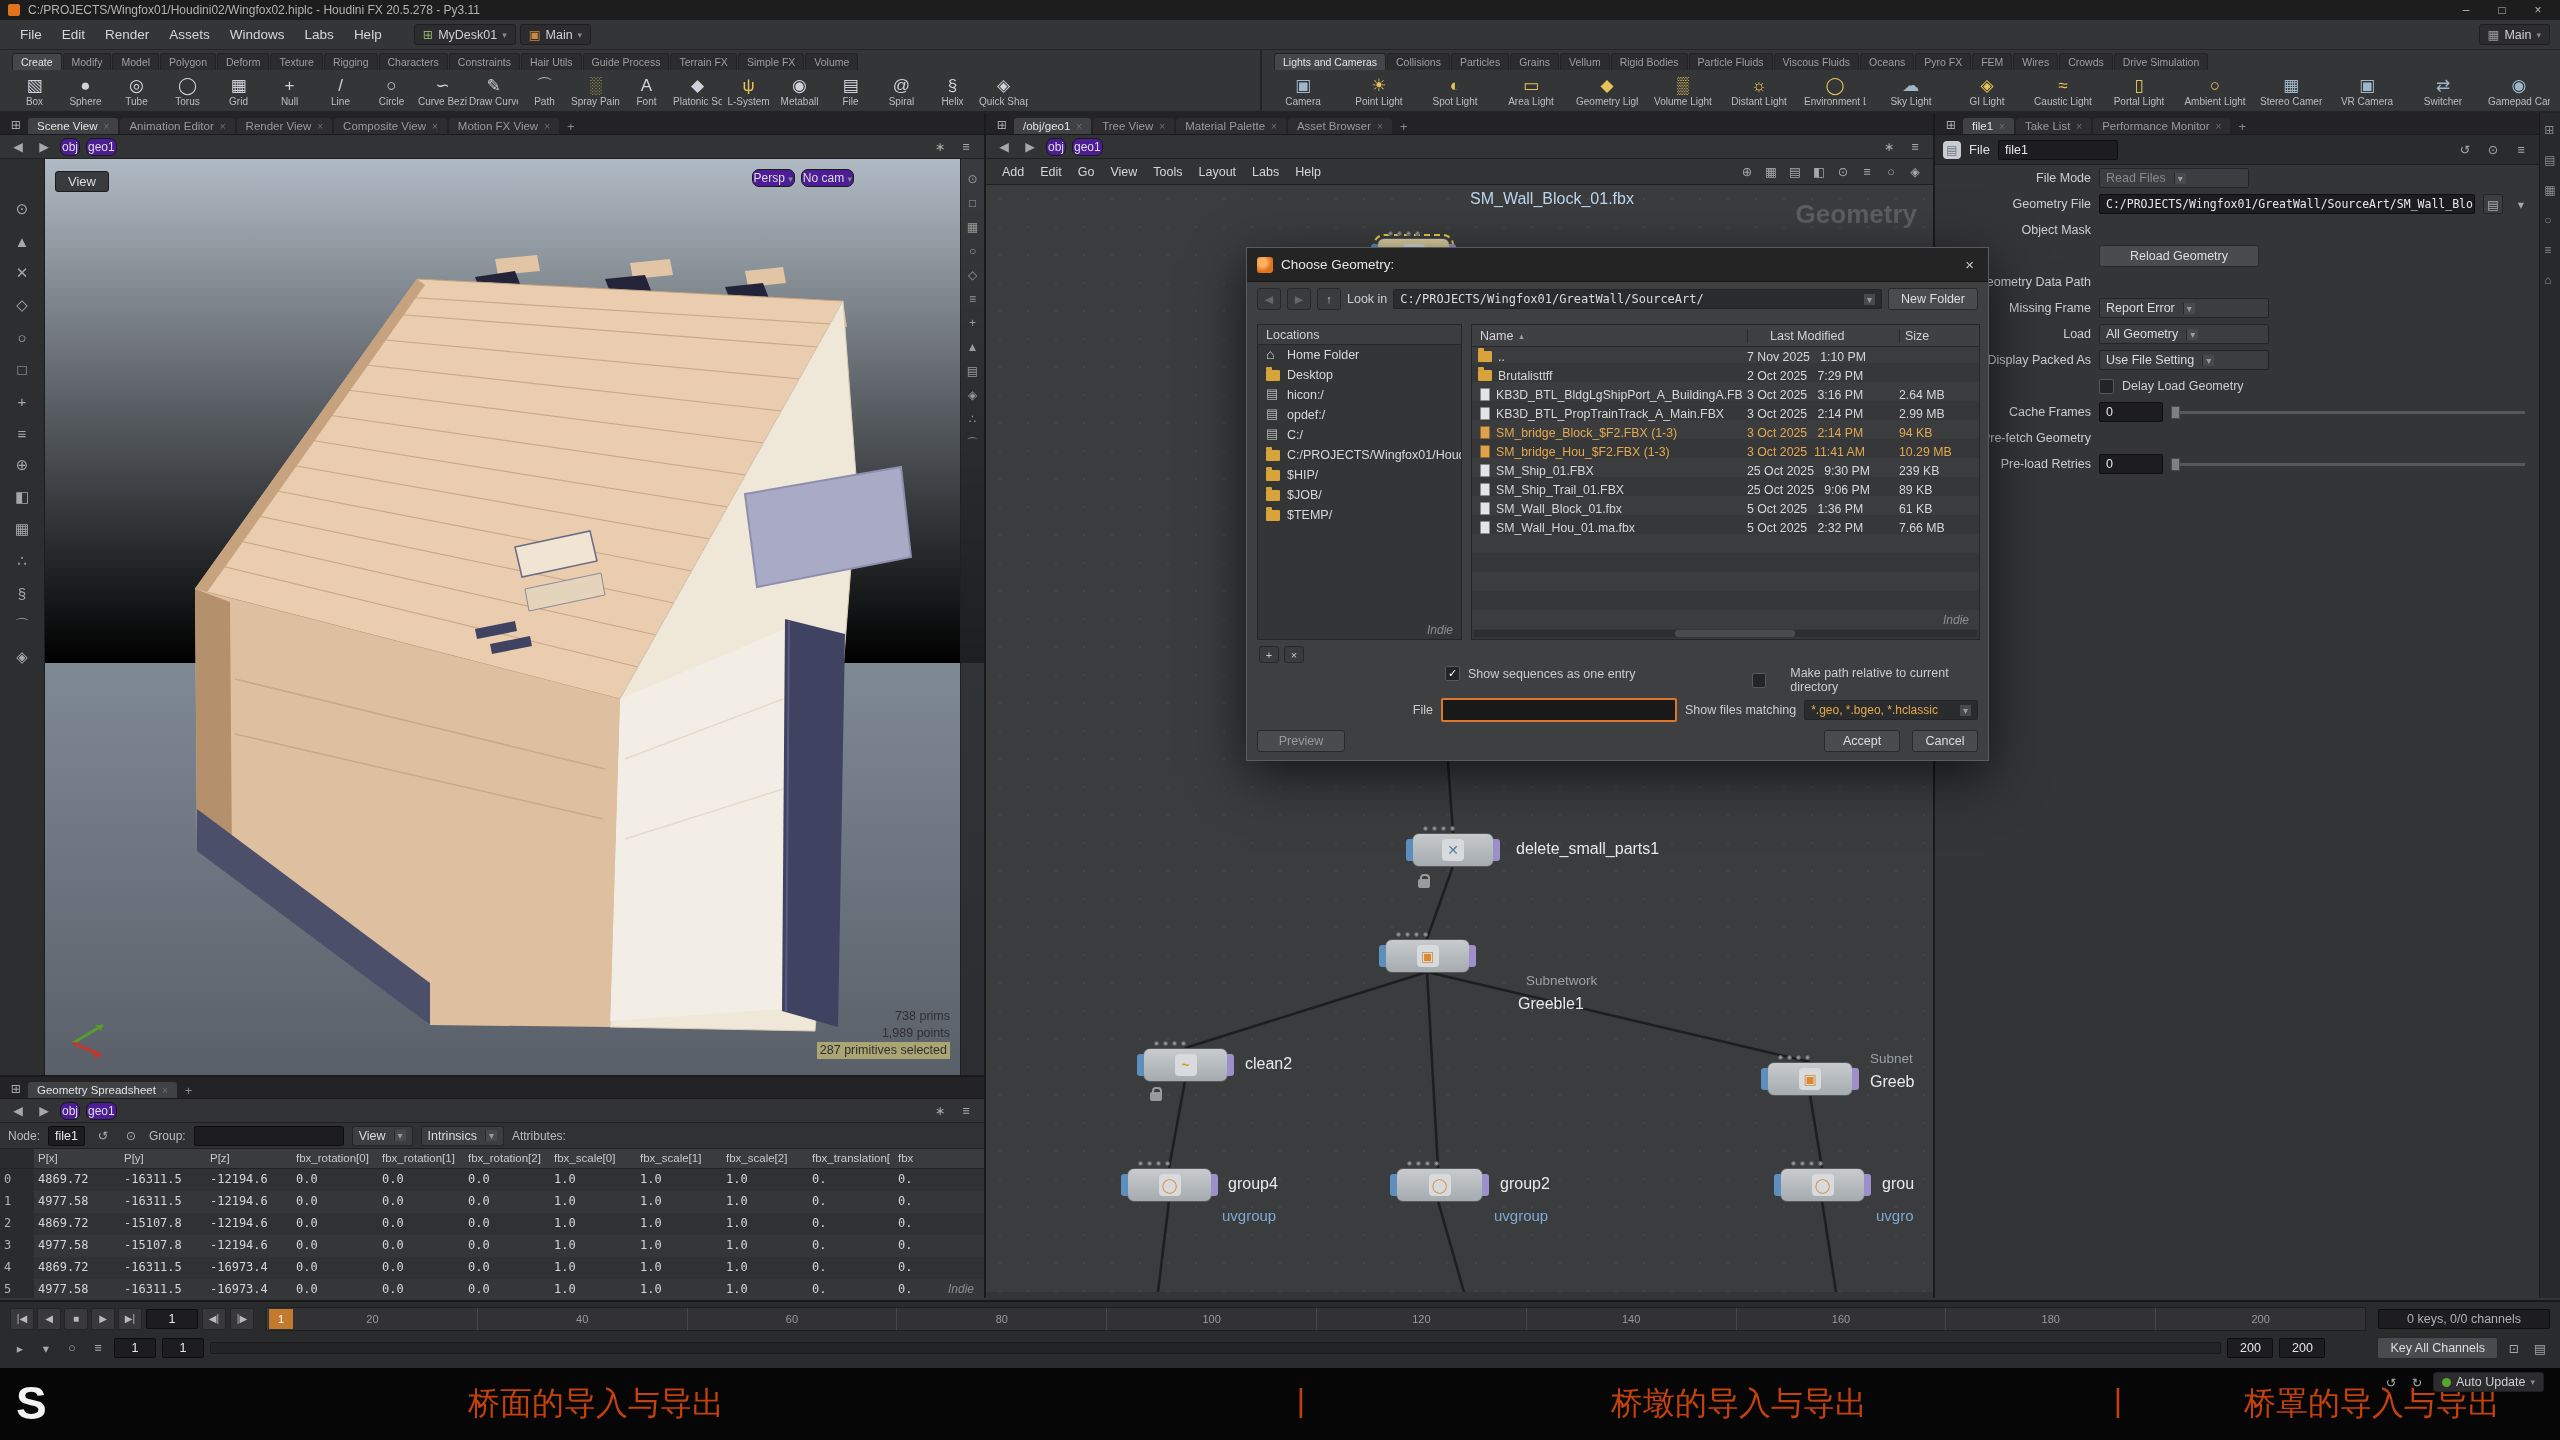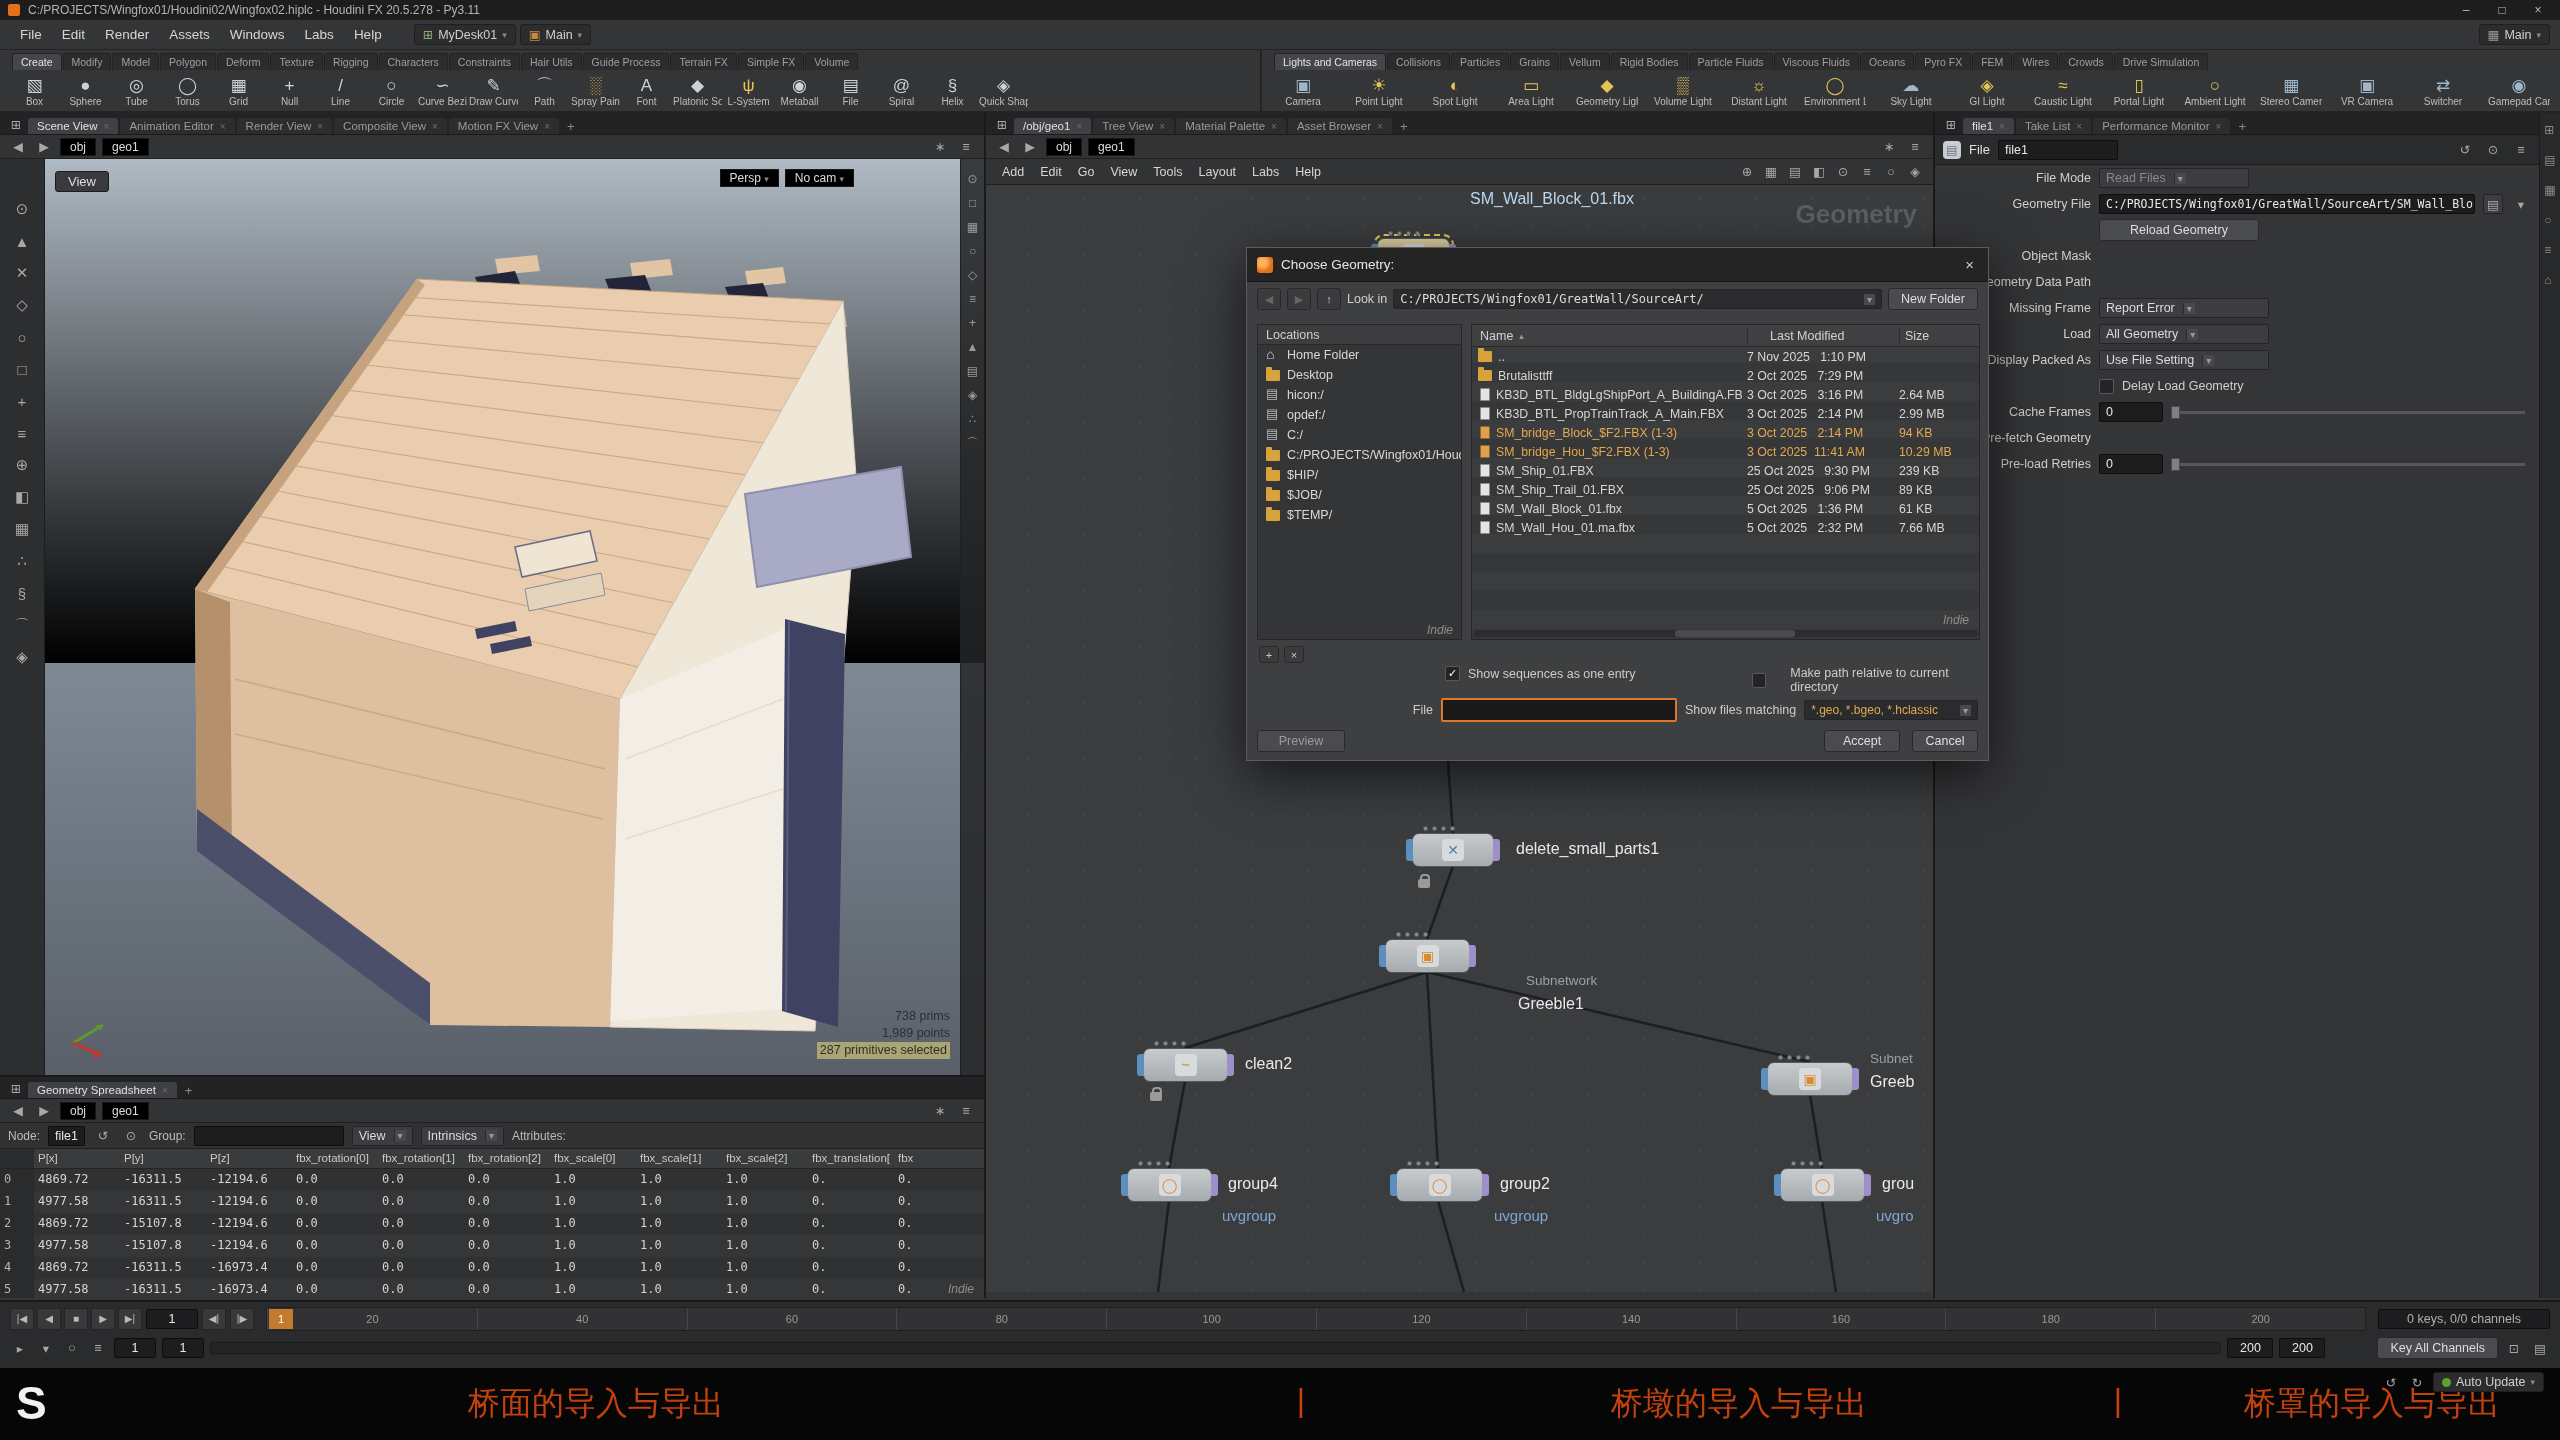--- a/index.html
+++ b/index.html
@@ -27,21 +27,21 @@
   .tool.warm .tglyph{color:#e5c358}
   .tool.cold .tglyph{color:#9fb7c9}
   .tlabel{font-size:10px;color:#bdbdbd;white-space:nowrap;overflow:hidden;max-width:49px}
   
   .pane-tabs{height:22px;background:#232325;display:flex;align-items:flex-end;padding-left:6px;gap:2px;border-bottom:1px solid #1a1a1a}
   .tab{background:#2d2d2f;color:#9a9a9a;font-size:11.5px;padding:2px 9px;border-radius:3px 3px 0 0;display:flex;gap:6px;align-items:center;white-space:nowrap}
   .tab.active{background:#3f4144;color:#e2e2e2}
   .tab .x{color:#6f6f6f;font-size:10px}
   .plus{color:#8a8a8a;font-size:13px;padding:0 6px}
   .pathbar{height:24px;background:#313335;display:flex;align-items:center;gap:6px;padding:0 8px;border-bottom:1px solid #202020}
-  .chip{background:#000000;border:1px solid #18181a;border-radius:0;padding:1px 9px;font-size:12px;color:#ddd}
+  .chip{background:#4c1d95;border:1px solid #18181a;border-radius:7px;padding:1px 1px;font-size:12px;color:#ddd}
   .ibtn{min-width:20px;height:20px;display:flex;align-items:center;justify-content:center;color:#a8a8a8;font-size:12.5px}
   
   .field{background:#1d1d1f;border:1px solid #0e0e0e;color:#e8e8e8;font-size:12.5px;padding:2px 6px;border-radius:2px;white-space:nowrap;overflow:hidden}
   .btn{background:#4a4b4e;border:1px solid #29292b;border-radius:3px;color:#dedede;font-size:12.5px;padding:3px 12px;text-align:center;white-space:nowrap}
   .menufld{background:#3c3d40;border:1px solid #242426;border-radius:2px;color:#dcdcdc;font-size:12.5px;padding:2px 6px;display:flex;align-items:center;gap:8px}
   .menufld .arr{color:#999;font-size:10px;background:#48494c;padding:0 3px;border-left:1px solid #2a2a2a}
   .cb{width:15px;height:15px;background:#242426;border:1px solid #58585a;border-radius:2px;display:flex;align-items:center;justify-content:center;font-size:11px;color:#fff}
   
   .network{background-color:#3a3c3e;background-image:radial-gradient(circle,#434548 1px,transparent 1.2px);background-size:28px 28px;overflow:hidden;position:relative}
   .node{position:absolute;height:34px;background:linear-gradient(#c7cbce,#a6abaf);border:1px solid #55595c;border-radius:7px;display:flex;align-items:center;justify-content:center}
@@ -858,25 +858,25 @@
           <span class="arr">▾</span>
         </span>
     </div>
     <div class="prow">
       <span class="plabel">Geometry File</span>
       <span class="field" style="flex:1;font-family:'DejaVu Sans Mono',monospace;font-size:11.5px">C:/PROJECTS/Wingfox01/GreatWall/SourceArt/SM_Wall_Block_01.</span>
       <span class="ibtn" style="background:#3c3d40;border:1px solid #242426;border-radius:2px">▤</span>
       <span class="ibtn" style="margin-right:8px">▾</span>
     </div>
     <div class="prow">
+      <span class="plabel dim">Object Mask</span>
+    </div>
+    <div class="prow">
       <span class="plabel"></span>
       <span class="btn" style="min-width:160px">Reload Geometry</span>
-    </div>
-    <div class="prow">
-      <span class="plabel dim">Object Mask</span>
     </div>
     <div class="prow">
       <span class="plabel dim">Geometry Data Path</span>
     </div>
     <div class="prow">
       <span class="plabel">Missing Frame</span>
       <span class="menufld" style="min-width:170px">
           <span>Report Error</span>
           <span class="arr">▾</span>
         </span>

